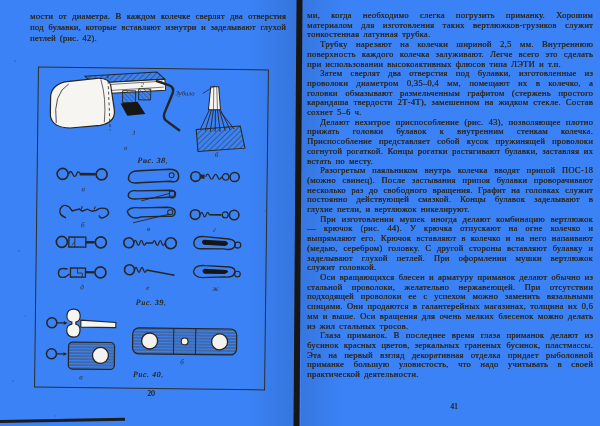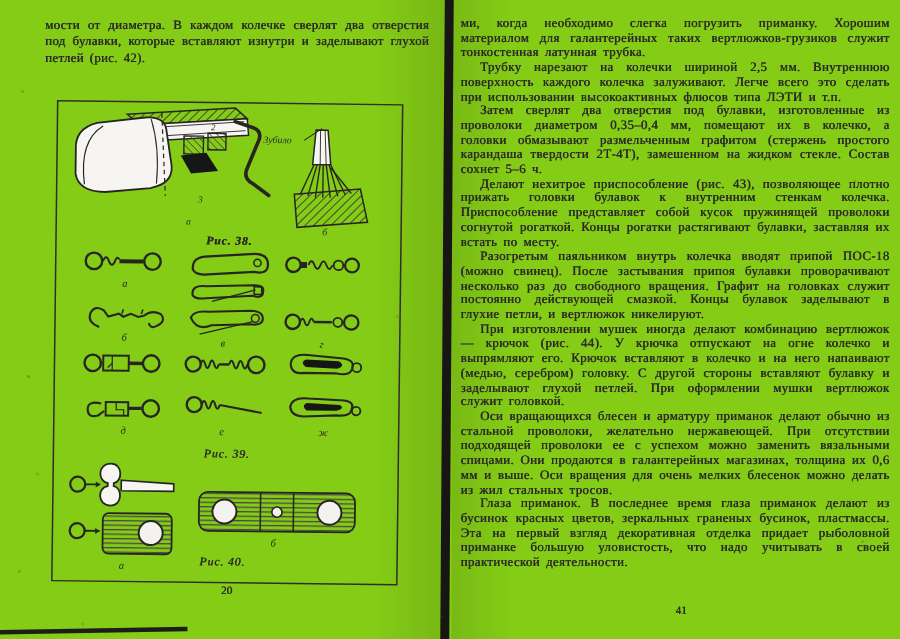--- a/index.html
+++ b/index.html
@@ -1,18 +1,18 @@
 <!DOCTYPE html>
 <html><head>
 <meta charset="utf-8">
 <style>
   html,body{margin:0;padding:0;}
   body{width:600px;height:426px;position:relative;background:#e9e7e2;
        font-family:"Liberation Serif","DejaVu Serif",serif;}
-  .spread{position:absolute;left:0;top:0;width:600px;height:426px;background:#84cc16;overflow:hidden;}
+  .spread{position:absolute;left:0;top:0;width:600px;height:426px;background:#3b82f6;overflow:hidden;}
   .page-shade-l{position:absolute;left:250px;top:0;width:46px;height:426px;
       background:linear-gradient(to right,rgba(0,0,0,0),rgba(0,0,0,0.10));}
   .page-shade-r{position:absolute;left:301px;top:0;width:40px;height:426px;
       background:linear-gradient(to left,rgba(0,0,0,0),rgba(0,0,0,0.09));}
   .gutter{position:absolute;left:295px;top:0;width:6px;height:426px;background:#171614;
       transform:skewX(-0.4deg);}
   .textcol{position:absolute;color:#2b2a27;text-shadow:0.3px 0 0 currentColor;}
   .textcol-left{left:30px;top:11px;width:256px;font-size:8.6px;line-height:11px;
       word-spacing:1.5px;letter-spacing:0.2px;}
   .textcol-right{left:307px;top:11px;width:286px;font-size:8.6px;line-height:9.7px;
@@ -104,21 +104,21 @@
       </g>
       <polygon points="152,58 196,54 201,76 154,80" fill="url(#hatch)" stroke="#262522" stroke-width="1"></polygon>
 
       <line x1="158" y1="22" x2="170" y2="14" class="ln" stroke-width="0.7"></line>
       <text x="131" y="24" font-size="6.5" font-style="italic" fill="#2b2a27">Зубило</text>
       <text x="96" y="16" font-size="6" font-style="italic" fill="#2b2a27">2</text>
       <text x="88" y="64" font-size="6" font-style="italic" fill="#2b2a27">3</text>
       <text x="80" y="79" font-size="6.5" font-style="italic" fill="#2b2a27">а</text>
       <text x="171" y="85" font-size="6.5" font-style="italic" fill="#2b2a27">б</text>
     </svg>
-    <div class="figcap" style="left:80px;top:87px;font-weight:bold;">Рис. 38.</div>
+    <div class="figcap" style="left:80px;top:87px;">Рис. 38.</div>
 
     <svg style="left:18px;top:95px" width="58" height="22" viewBox="0 0 58 22">
       <circle cx="7" cy="11" r="5.5" class="ln" stroke-width="1.6"></circle>
       <path d="M13,11 q2,-5 4,0 q2,5 4,0 q1.5,-4 3,-1" class="ln" stroke-width="1.3"></path>
       <line x1="24" y1="11" x2="40" y2="11" class="ln" stroke-width="2.6"></line>
       <circle cx="46" cy="11" r="5.5" class="ln" stroke-width="1.6"></circle>
     </svg>
     <svg style="left:18px;top:133px" width="58" height="22" viewBox="0 0 58 22">
       <path d="M11,17 Q3,14 5,8 Q8,2 14,6 L17,10 L24,8 l3,2 5,-2 5,2 4,-1 Q46,5 52,8 Q56,13 49,16 Q45,18 44,14" class="ln" stroke-width="1.4"></path>
       <path d="M26,8 l1,-3 M39,8 l1,-3" class="ln" stroke-width="1"></path>
@@ -224,21 +224,21 @@
       <line x1="43" y1="3" x2="43" y2="29" class="ln" stroke-width="1"></line>
       <line x1="65" y1="3" x2="65" y2="29" class="ln" stroke-width="1"></line>
     </svg>
     <span class="figlab" style="left:145px;top:289px;">б</span>
     <div class="figcap" style="left:78px;top:301px;">Рис. 40.</div>
   </div>
 
   <div class="pagenum pagenum-left">20</div>
 
   <div class="textcol textcol-right">
-    <p class="para noind"><b class="lead"></b><span>ми, когда необходимо слегка погрузить приманку. Хорошим материалом для галантерейных таких вертлюжков-грузиков служит тонкостенная латунная трубка.</span></p>
+    <p class="para noind"><b class="lead"></b><span>ми, когда необходимо слегка погрузить приманку. Хорошим материалом для изготовления таких вертлюжков-грузиков служит тонкостенная латунная трубка.</span></p>
     <p class="para"><b class="lead"></b><span>Трубку нарезают на колечки шириной 2,5 мм. Внутреннюю поверхность каждого колечка залуживают. Легче всего это сделать при использовании высокоактивных флюсов типа ЛЭТИ и т.п.</span></p>
     <p class="para"><b class="lead"></b><span>Затем сверлят два отверстия под булавки, изготовленные из проволоки диаметром 0,35–0,4 мм, помещают их в колечко, а головки обмазывают размельченным графитом (стержень простого карандаша твердости 2Т-4Т), замешенном на жидком стекле. Состав сохнет 5–6 ч.</span></p>
     <p class="para"><b class="lead"></b><span>Делают нехитрое приспособление (рис. 43), позволяющее плотно прижать головки булавок к внутренним стенкам колечка. Приспособление представляет собой кусок пружинящей проволоки согнутой рогаткой. Концы рогатки растягивают булавки, заставляя их встать по месту.</span></p>
     <p class="para"><b class="lead"></b><span>Разогретым паяльником внутрь колечка вводят припой ПОС-18 (можно свинец). После застывания припоя булавки проворачивают несколько раз до свободного вращения. Графит на головках служит постоянно действующей смазкой. Концы булавок заделывают в глухие петли, и вертлюжок никелируют.</span></p>
     <p class="para"><b class="lead"></b><span>При изготовлении мушек иногда делают комбинацию вертлюжок — крючок (рис. 44). У крючка отпускают на огне колечко и выпрямляют его. Крючок вставляют в колечко и на него напаивают (медью, серебром) головку. С другой стороны вставляют булавку и заделывают глухой петлей. При оформлении мушки вертлюжок служит головкой.</span></p>
     <p class="para"><b class="lead">Оси вращающихся блесен и арматуру приманок</b><span> делают обычно из стальной проволоки, желательно нержавеющей. При отсутствии подходящей проволоки ее с успехом можно заменить вязальными спицами. Они продаются в галантерейных магазинах, толщина их 0,6 мм и выше. Оси вращения для очень мелких блесенок можно делать из жил стальных тросов.</span></p>
     <p class="para"><b class="lead">Глаза приманок.</b><span> В последнее время глаза приманок делают из бусинок красных цветов, зеркальных граненых бусинок, пластмассы. Эта на первый взгляд декоративная отделка придает рыболовной приманке большую уловистость, что надо учитывать в своей практической деятельности.</span></p>
   </div>
 
   <div class="pagenum pagenum-right">41</div>

